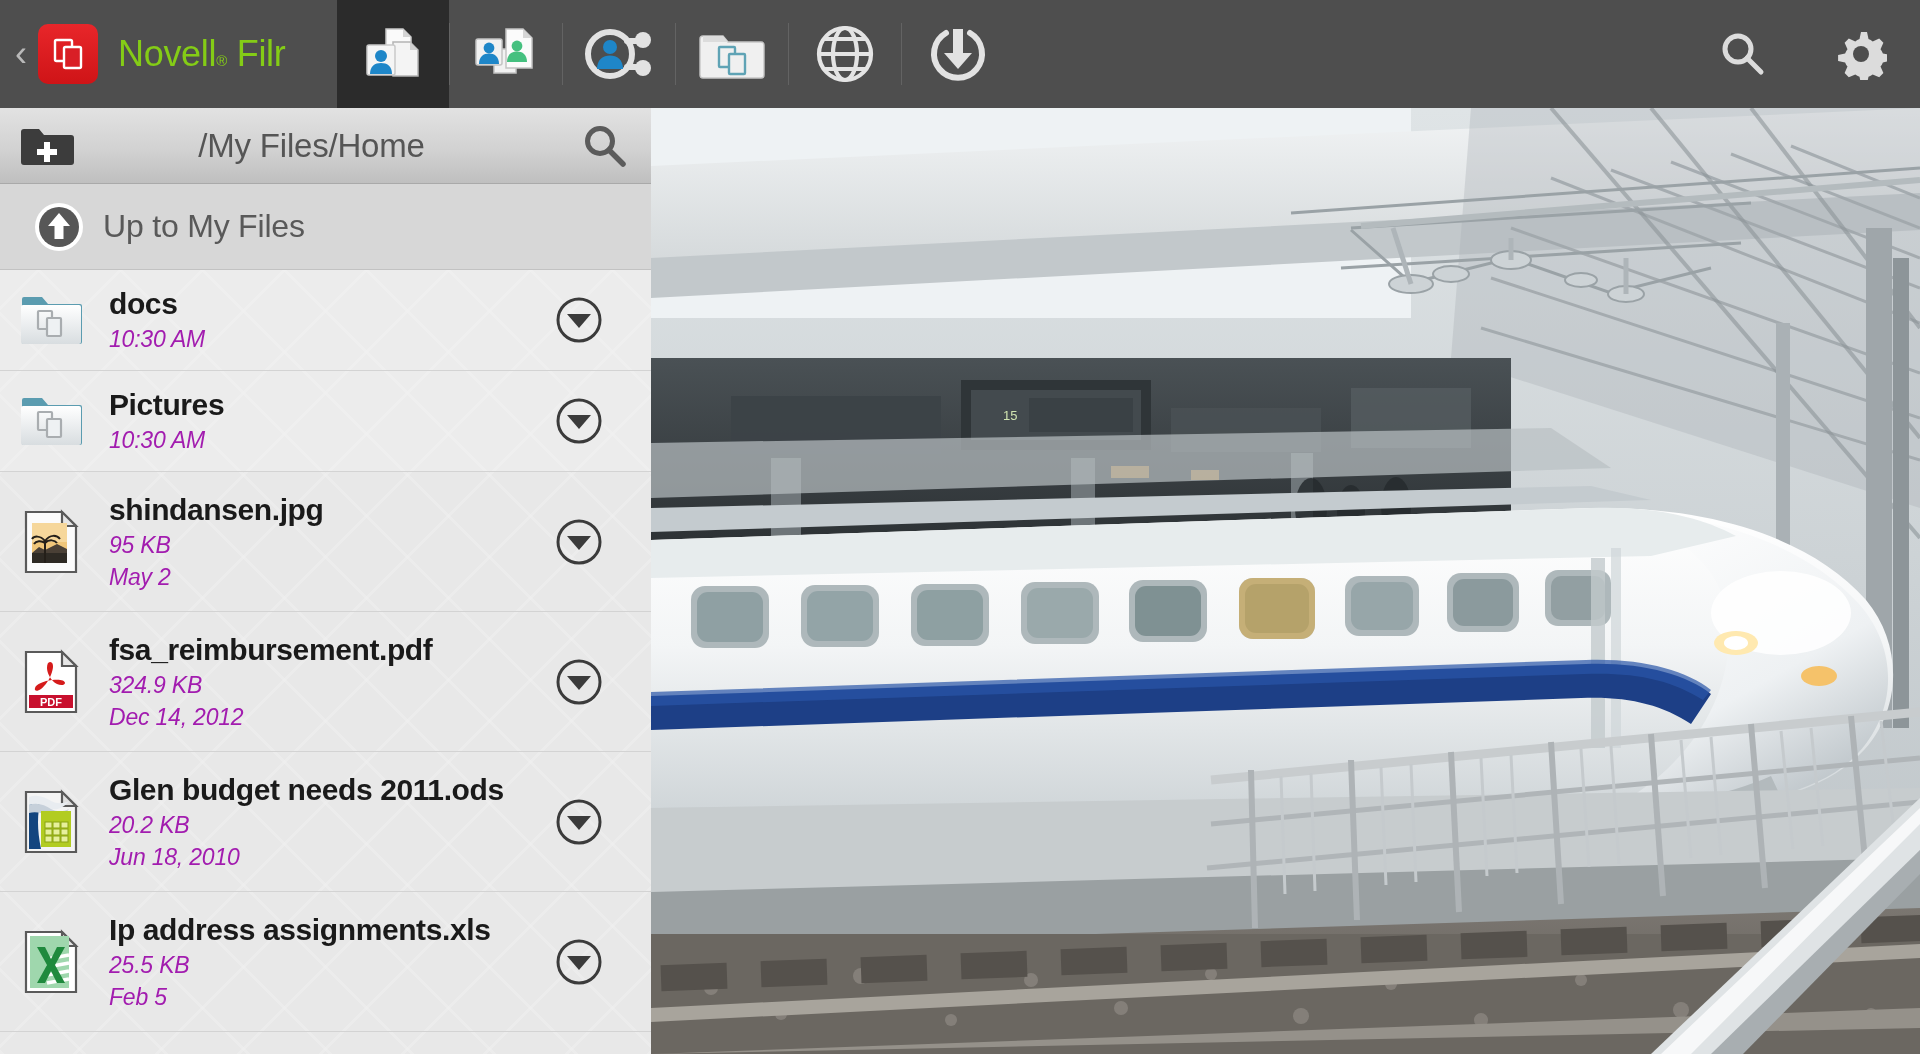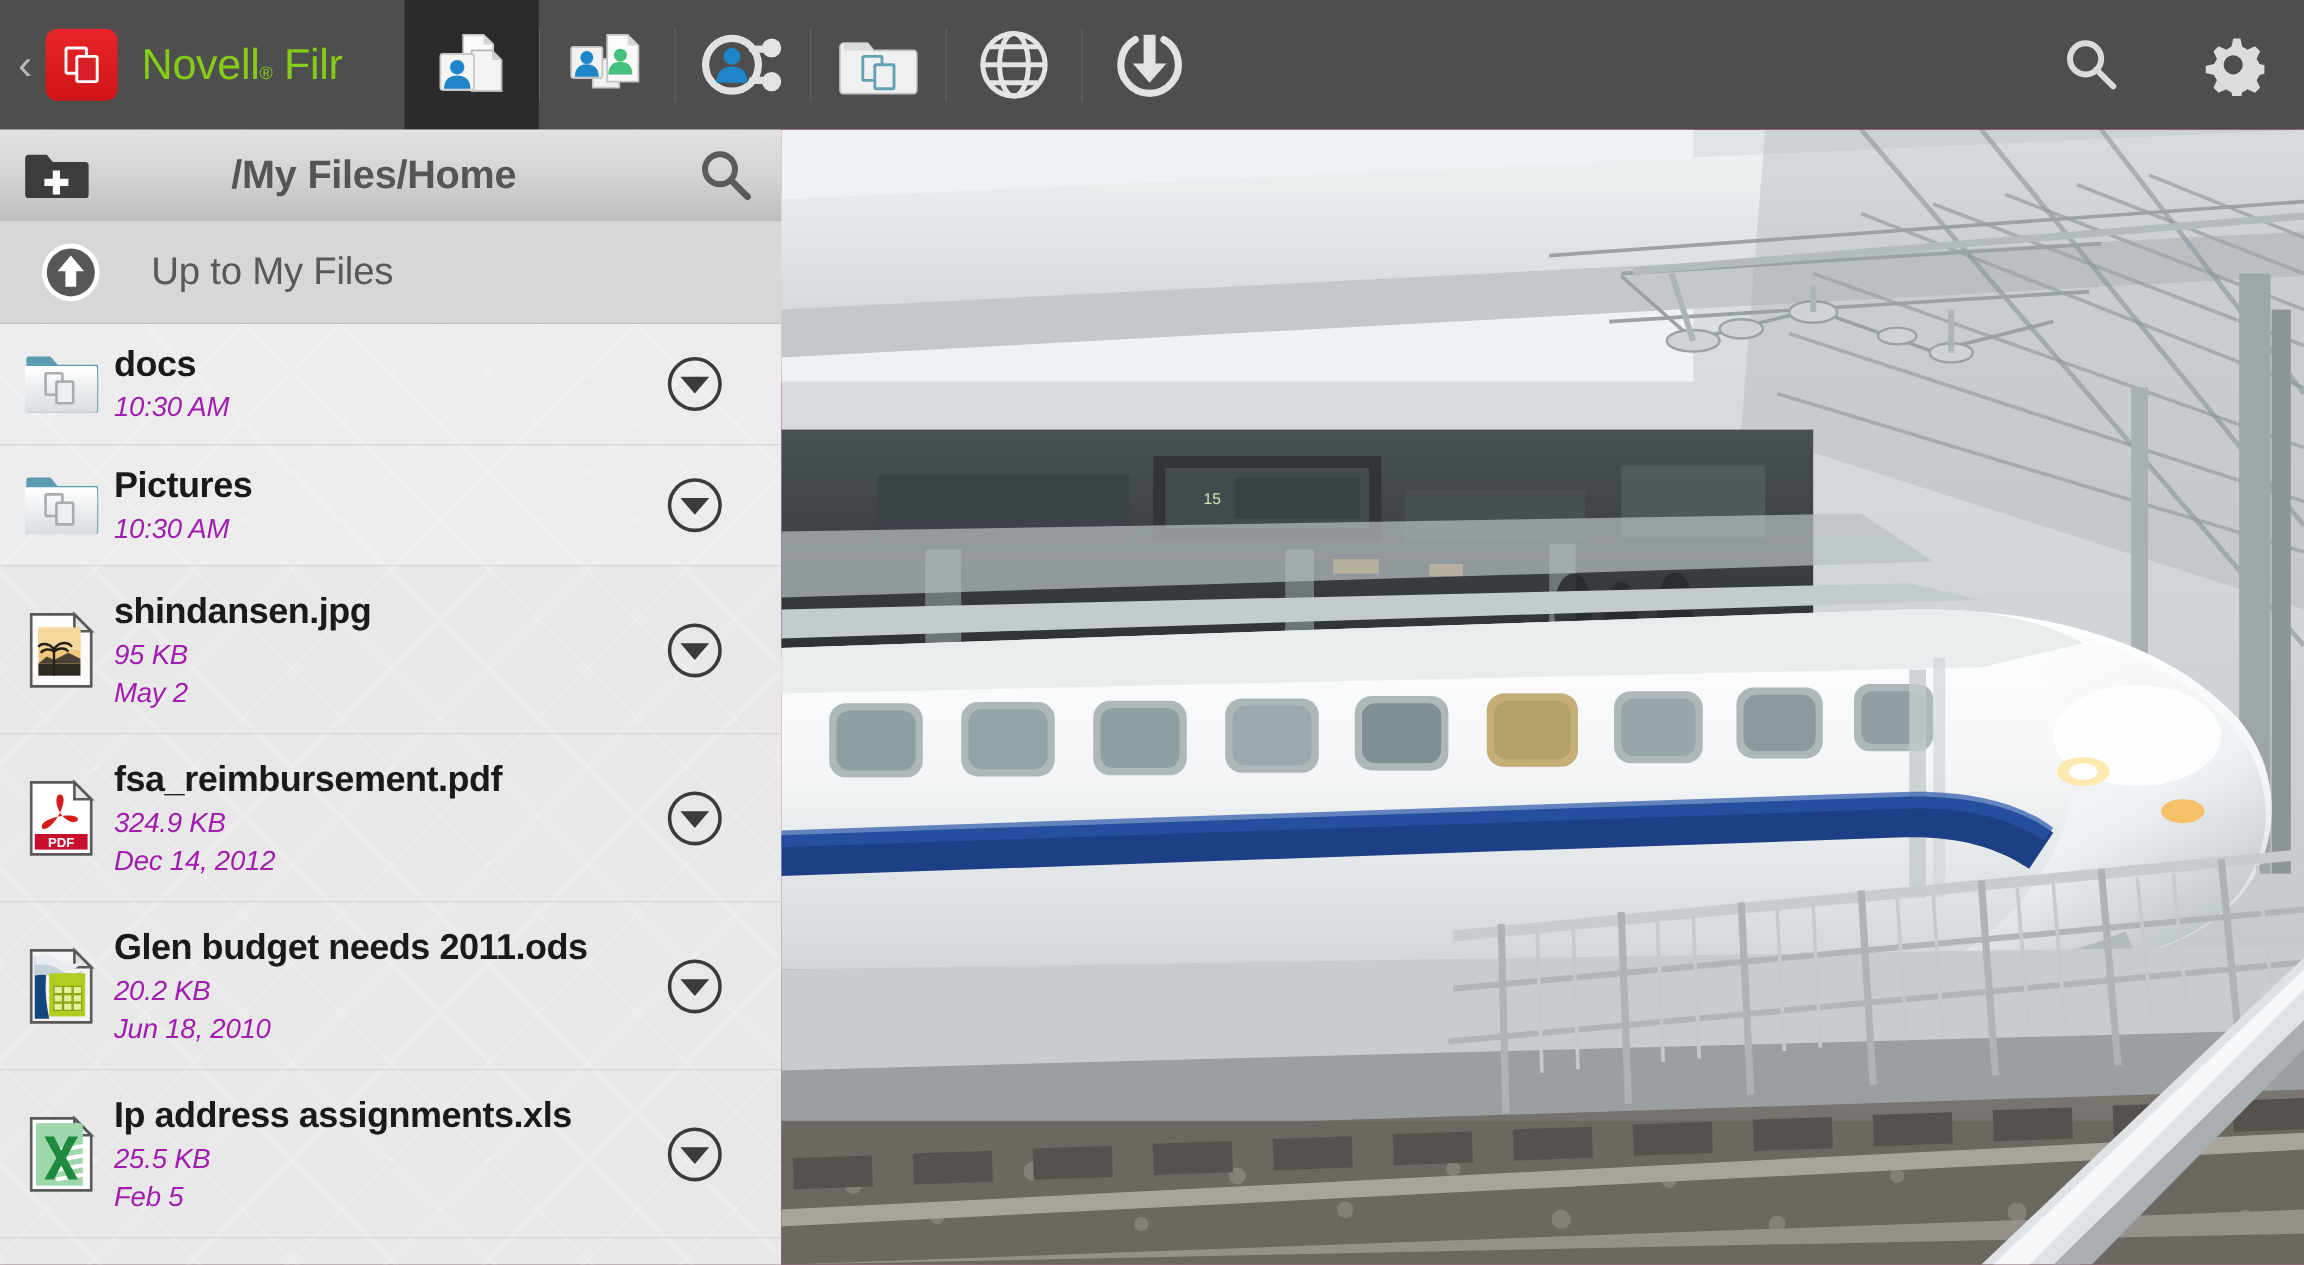--- a/index.html
+++ b/index.html
@@ -71,49 +71,49 @@
   .pathbar {
     position:relative; height:76px;
     background:linear-gradient(180deg,#e2e2e2 0%,#d2d2d2 55%,#bfbfbf 100%);
     border-bottom:1px solid #a9a9a9;
     display:flex; align-items:center; z-index:2;
   }
   .addfolder {
     width:56px; height:46px; margin-left:18px; flex-shrink:0; cursor:pointer;
   }
   .pathtitle {
-    flex:1; text-align:center; font-size:33px; font-weight:bold;
+    flex:1; text-align:center; font-size:33px; font-weight:normal;
     color:#555555; letter-spacing:-0.2px; margin-left:-10px;
   }
   .pathsearch { width:92px; display:flex; align-items:center; justify-content:center; cursor:pointer; }
 
   .uprow {
     position:relative; height:86px; z-index:2;
     background:#d7d7d7;
     border-bottom:1px solid #c2c2c2;
     display:flex; align-items:center;
   }
   .uprow .upicon { margin-left:33px; width:52px; height:52px; flex-shrink:0; }
   .uprow .uplabel {
-    margin-left:41px; font-size:32px; color:#595959; letter-spacing:-0.2px;
+    margin-left:18px; font-size:32px; color:#595959; letter-spacing:-0.2px;
   }
 
   .filelist { position:relative; z-index:2; }
   .filerow {
     display:flex; align-items:center; position:relative;
     border-bottom:1px solid #d3d3d3; cursor:pointer;
   }
   .filerow.folder { height:101px; background:rgba(238,238,238,0.55); }
   .filerow.file   { height:101px; background:rgba(232,232,232,0.35); }
   .filerow.file.tall { height:140px; }
   .ficon {
     width:66px; height:74px; margin-left:18px; flex-shrink:0;
     display:flex; align-items:center; justify-content:center;
   }
-  .ftext { margin-left:11px; flex:1; min-width:0; }
+  .ftext { margin-left:25px; flex:1; min-width:0; }
   .fname {
     font-size:30px; font-weight:bold; color:#1a1a1a; letter-spacing:-0.4px;
     white-space:nowrap; overflow:hidden;
   }
   .fmeta {
     font-size:23px; color:#a21caf; margin-top:5px; letter-spacing:-0.2px;
     white-space:nowrap;
     font-style:italic;
   }
   .chev {

